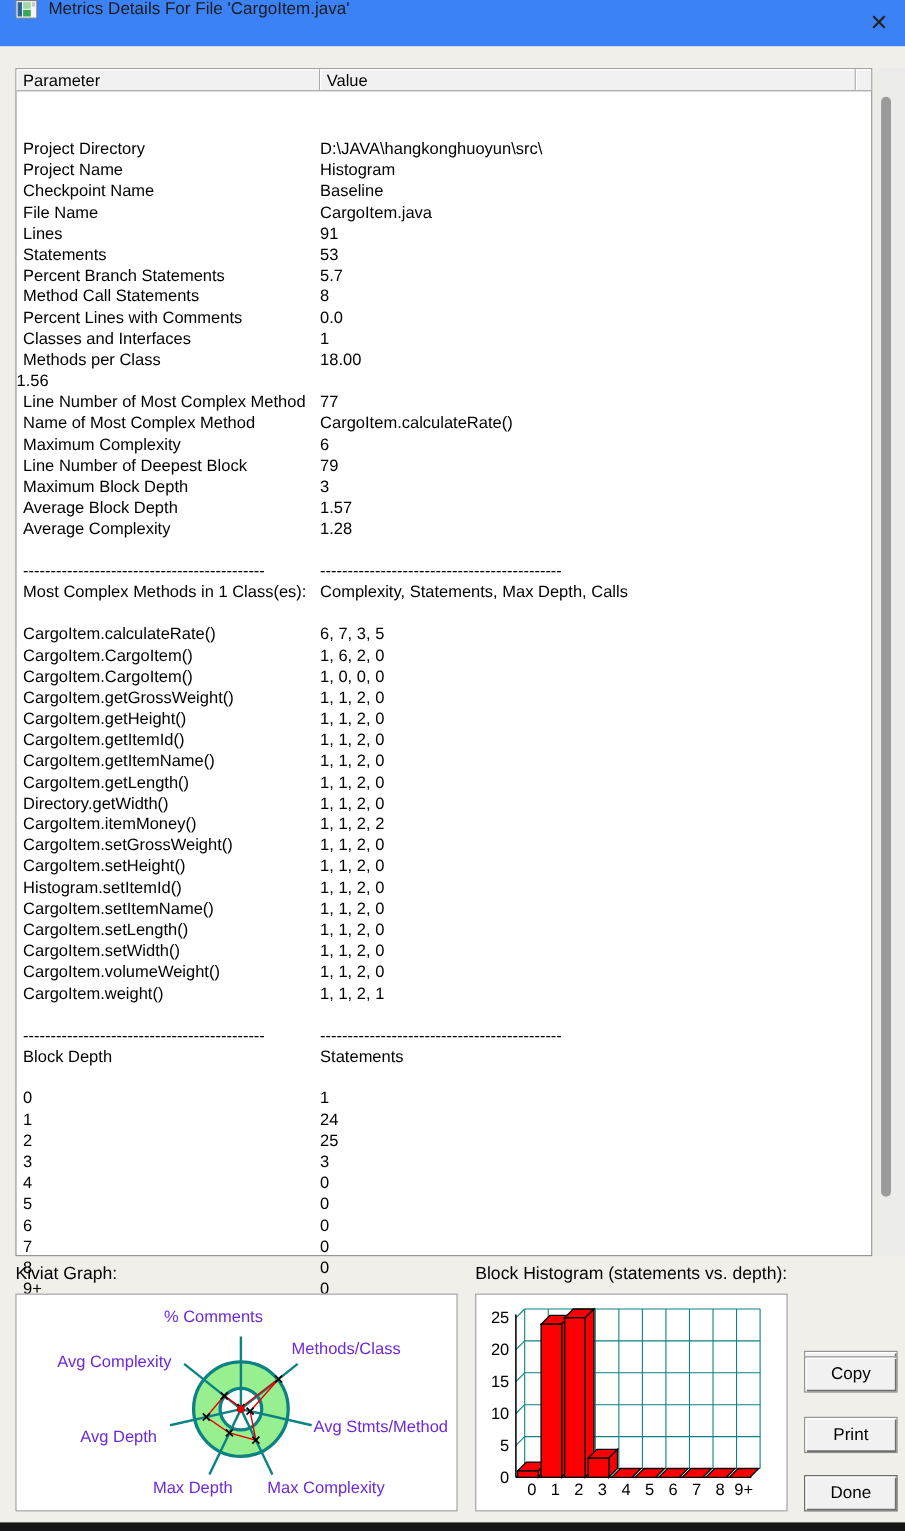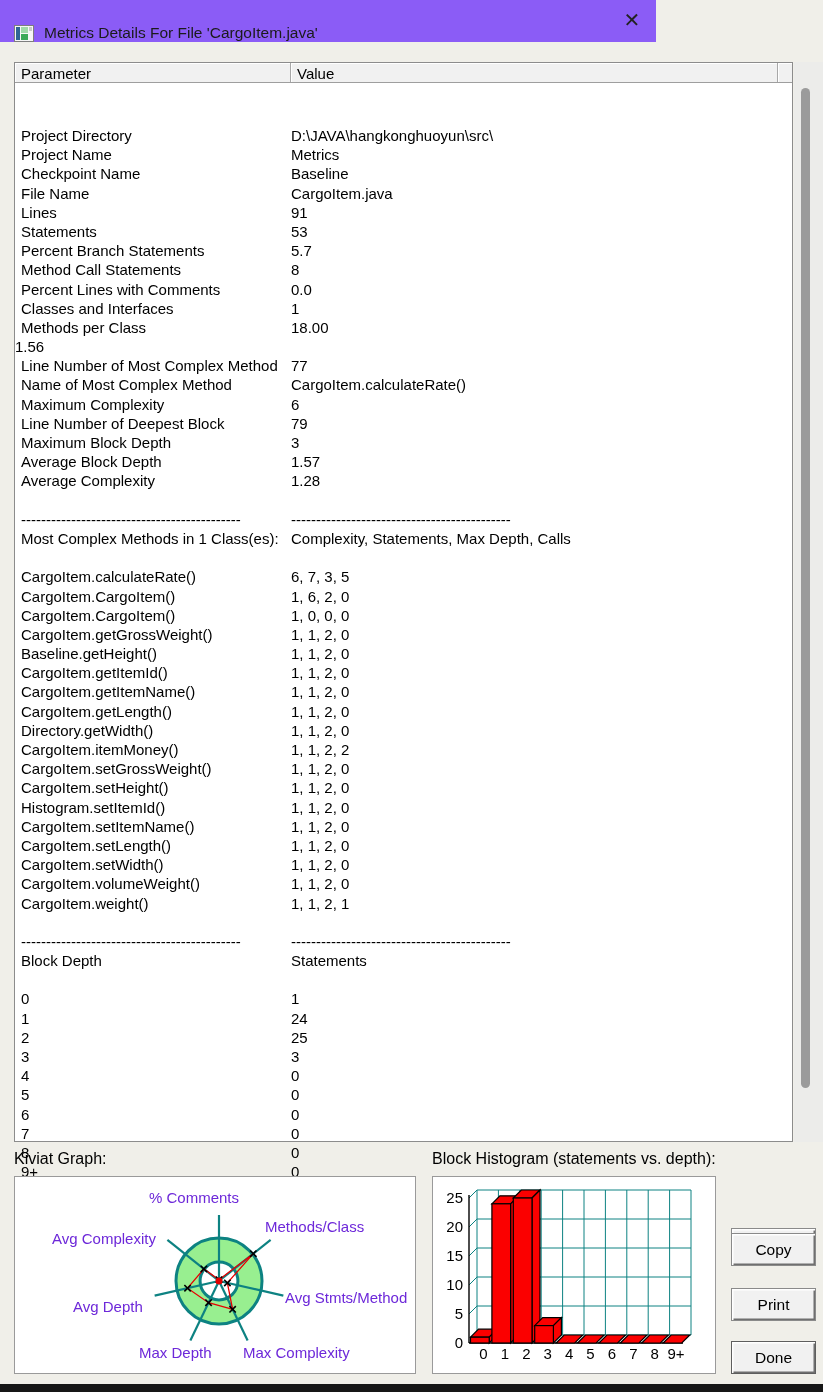--- a/index.html
+++ b/index.html
@@ -6,23 +6,23 @@
   html,body { width:823px; height:1392px; }
   body {
     position:relative;
     font-family:"Liberation Sans", sans-serif;
     background:#f0efe9;
     color:#000;
     overflow:hidden;
   }
   
   .titlebar {
-    position:absolute; left:0; top:0; width:656px; height:42px;
-    background:#8b5cf6;
-    display:flex; align-items:flex-end;
+    position:absolute; left:0; top:0; width:823px; height:42px;
+    background:#3b82f6;
+    display:flex; align-items:flex-start;
   }
   .app-icon { width:20px; height:17px; margin-left:14px; flex:0 0 auto; }
   .title-text { font-size:15.5px; margin-left:10px; color:#1b1b1b; }
   .close-btn {
     position:absolute; right:11px; top:7px; width:26px; height:26px;
     display:flex; align-items:center; justify-content:center;
     font-size:20px; font-weight:300; color:#222; cursor:pointer;
   }
   
   .list-box {
@@ -100,21 +100,21 @@
     <div class="hcell c2">Value</div>
     <div class="hcell stub"></div>
   </div>
   <div class="list-rows" id="list-rows">
       <div class="lrow">
         <span class="c1">Project Directory</span>
         <span class="c2">D:\JAVA\hangkonghuoyun\src\</span>
       </div>
       <div class="lrow">
         <span class="c1">Project Name</span>
-        <span class="c2">Metrics</span>
+        <span class="c2">Histogram</span>
       </div>
       <div class="lrow">
         <span class="c1">Checkpoint Name</span>
         <span class="c2">Baseline</span>
       </div>
       <div class="lrow">
         <span class="c1">File Name</span>
         <span class="c2">CargoItem.java</span>
       </div>
       <div class="lrow">
@@ -202,21 +202,21 @@
       </div>
       <div class="lrow">
         <span class="c1">CargoItem.CargoItem()</span>
         <span class="c2">1, 0, 0, 0</span>
       </div>
       <div class="lrow">
         <span class="c1">CargoItem.getGrossWeight()</span>
         <span class="c2">1, 1, 2, 0</span>
       </div>
       <div class="lrow">
-        <span class="c1">Baseline.getHeight()</span>
+        <span class="c1">CargoItem.getHeight()</span>
         <span class="c2">1, 1, 2, 0</span>
       </div>
       <div class="lrow">
         <span class="c1">CargoItem.getItemId()</span>
         <span class="c2">1, 1, 2, 0</span>
       </div>
       <div class="lrow">
         <span class="c1">CargoItem.getItemName()</span>
         <span class="c2">1, 1, 2, 0</span>
       </div>

